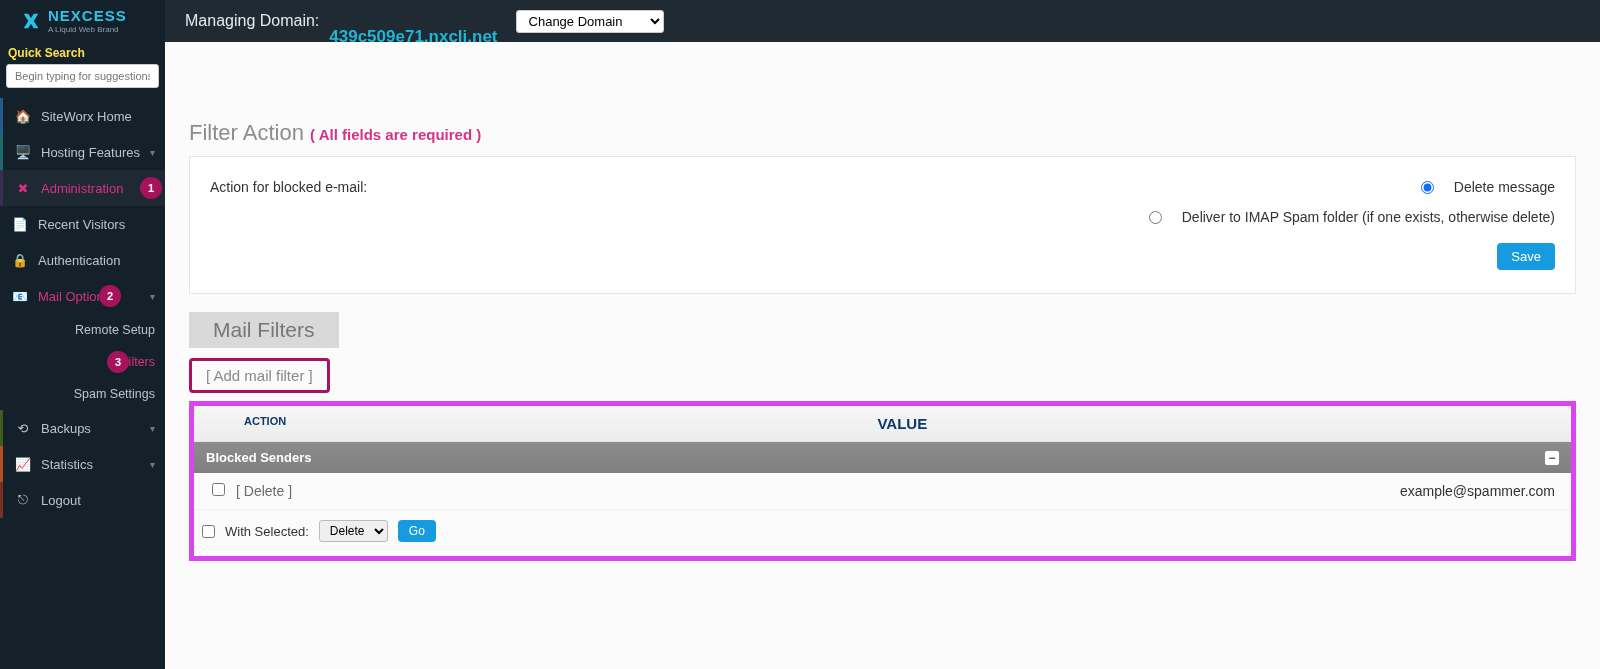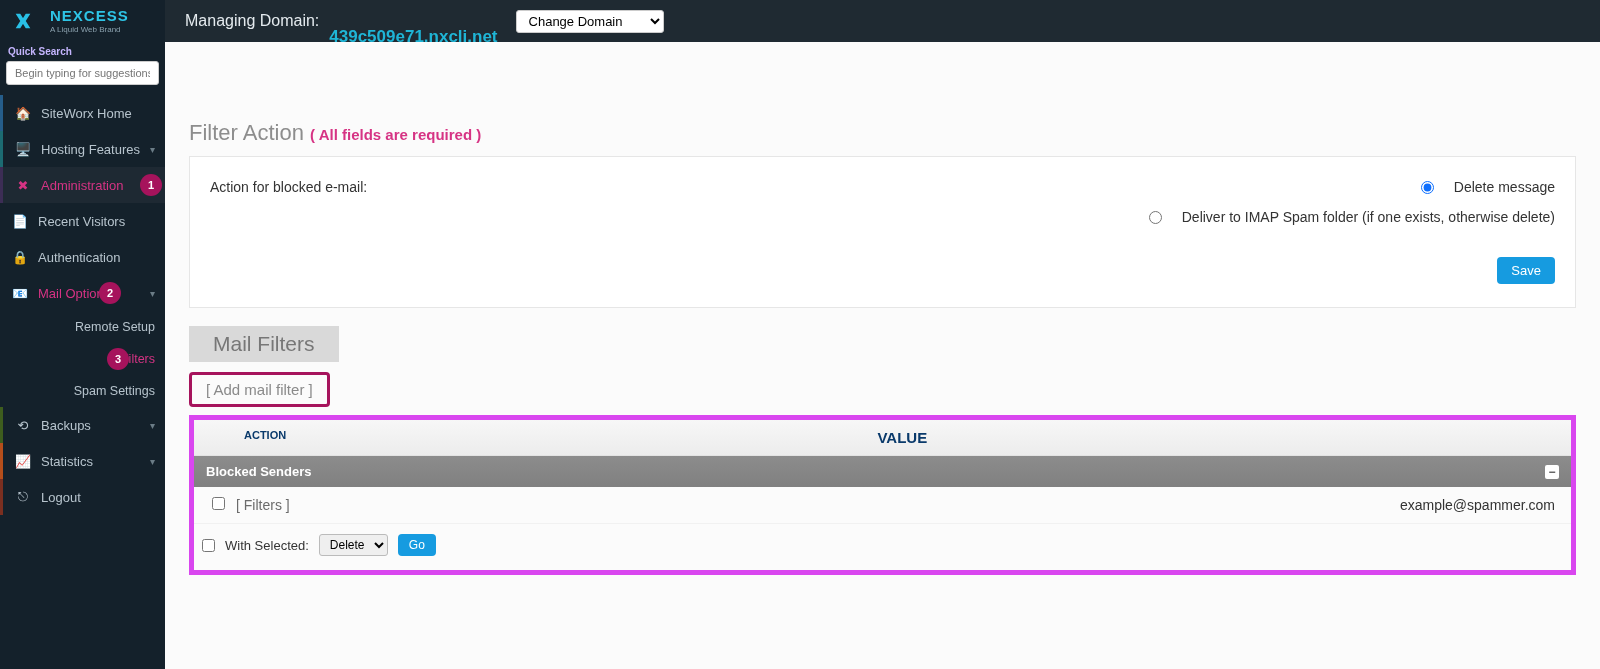--- a/index.html
+++ b/index.html
@@ -1,25 +1,25 @@
 <!DOCTYPE html>
 <html><head>
 <meta charset="utf-8">
 <style>
   * { box-sizing: border-box; margin: 0; padding: 0; font-family: "Segoe UI", Arial, sans-serif; }
   body { background: #fbfbfb; color: #333; }
   .app { display: flex; min-height: 669px; }
 
   
   .sidebar { width: 165px; background: #14212b; color: #cfd8dc; display: flex; flex-direction: column; font-size: 13px; }
-  .brand { padding: 8px 10px 6px 12px; display:flex; align-items:center; gap:16px; }
+  .brand { padding: 8px 10px 6px 20px; display:flex; align-items:center; gap:6px; }
   .brand-logo { width:22px; height:22px; }
   .brand-text { fill:#2ec4e6; }
   .brand-sub { font-size:8px; color:#8aa0ad; margin-top:-2px; }
-  .qs-label { padding: 6px 10px 4px 8px; font-size:10px; color:#c4b5fd; font-weight:600; }
+  .qs-label { padding: 6px 10px 4px 8px; font-size:12px; color:#fde047; font-weight:600; }
   .qs-input { margin:0 6px 10px 6px; width:calc(100% - 12px); padding:5px 8px; font-size:11px; border:1px solid #ccc; border-radius:3px; background:#fff; color:#999; }
   .nav-item { position:relative; display:flex; align-items:center; gap:10px; padding:10px 12px; cursor:pointer; color:#b7c4cd; font-size:13px; }
   .nav-item.active, .nav-item.pink { color:#d63384; }
   .nav-item .nav-icon { width:16px; height:16px; display:inline-flex; align-items:center; justify-content:center; }
   .nav-item .caret { position:absolute; right:10px; top:50%; transform:translateY(-50%); font-size:10px; color:#6b7c86; }
   .nav-sub { padding-left:40px; }
   .nav-sub .nav-subitem { padding:9px 10px 9px 12px; font-size:12.5px; color:#b7c4cd; cursor:pointer; position:relative;text-align:right; }
   .nav-sub .nav-subitem.pink { color:#d63384; }
   .badge { position:absolute; left:148px; top:50%; transform:translate(-50%,-50%); width:22px; height:22px; border-radius:50%; background:#a6135c; color:#fff; font-size:11px; display:flex; align-items:center; justify-content:center; font-weight:600; z-index:5; }
   .badge.sub { left:110px; }
@@ -42,21 +42,21 @@
 
   h2.section { font-size:22px; font-weight:400; color:#8d8d8d; margin-top:18px; }
   h2.section .req { color:#d63384; font-size:15px; font-weight:600; }
 
   .card { border:1px solid #e6e6e6; background:#fff; margin-top:10px; padding:22px 20px 23px 20px; }
   .row-action { display:flex; }
   .row-action .lbl { flex:0 0 60%; font-size:14px; color:#333; }
   .row-action .opts { flex:1; }
   .opt { display:flex; align-items:center; justify-content:flex-end; gap:20px; font-size:14px; color:#333; margin-bottom:14px; }
   .opt input[type=radio]{ accent-color:#0d6efd; }
-  .save-row { text-align:right; margin-top:18px; }
+  .save-row { text-align:right; margin-top:4px; }
   .btn-primary { background:#169be0; color:#fff; border:none; border-radius:4px; padding:6px 14px; font-size:13px; cursor:pointer; }
 
   .mf-heading { display:inline-block; background:#d9d9d9; color:#777; font-size:21px; font-weight:400; padding:6px 24px; margin-top:18px; }
   .add-filter { display:inline-block; border:3px solid #a6135c; border-radius:4px; padding:6px 14px; color:#8a8a8a; font-size:15px; margin-top:10px; cursor:pointer; }
 
   .tbl { border:5px solid #d946ef; margin-top:8px; font-size:13px; }
   .tbl-head { display:flex; background:linear-gradient(#f7f7f7,#ececec); border-bottom:1px solid #e3e3e3; }
   .tbl-head .col-check { width:40px; }
   .tbl-head .col-action { flex:0 0 46%; color:#0a3a6b; font-weight:700; font-size:11px; padding:9px 10px; }
   .tbl-head .col-value  { flex:1; color:#0a3a6b; font-weight:700; font-size:15px; padding:9px 10px; }
@@ -194,21 +194,21 @@
           <div class="col-check"></div>
           <div class="col-action">ACTION</div>
           <div class="col-value">VALUE</div>
         </div>
         <div class="tbl-group">
           <span>Blocked Senders</span>
           <span class="collapse-box">−</span>
         </div>
         <div class="tbl-row">
           <div class="col-check"><input type="checkbox" style=""></div>
-          <div class="col-action"><a>[ Filters ]</a></div>
+          <div class="col-action"><a>[ Delete ]</a></div>
           <div class="col-value">example@spammer.com</div>
         </div>
         <div class="tbl-foot">
           <input type="checkbox" style="">
           <span>With Selected:</span>
           <select>
             <option>Delete</option>
           </select>
           <button class="btn-go">Go</button>
         </div>

